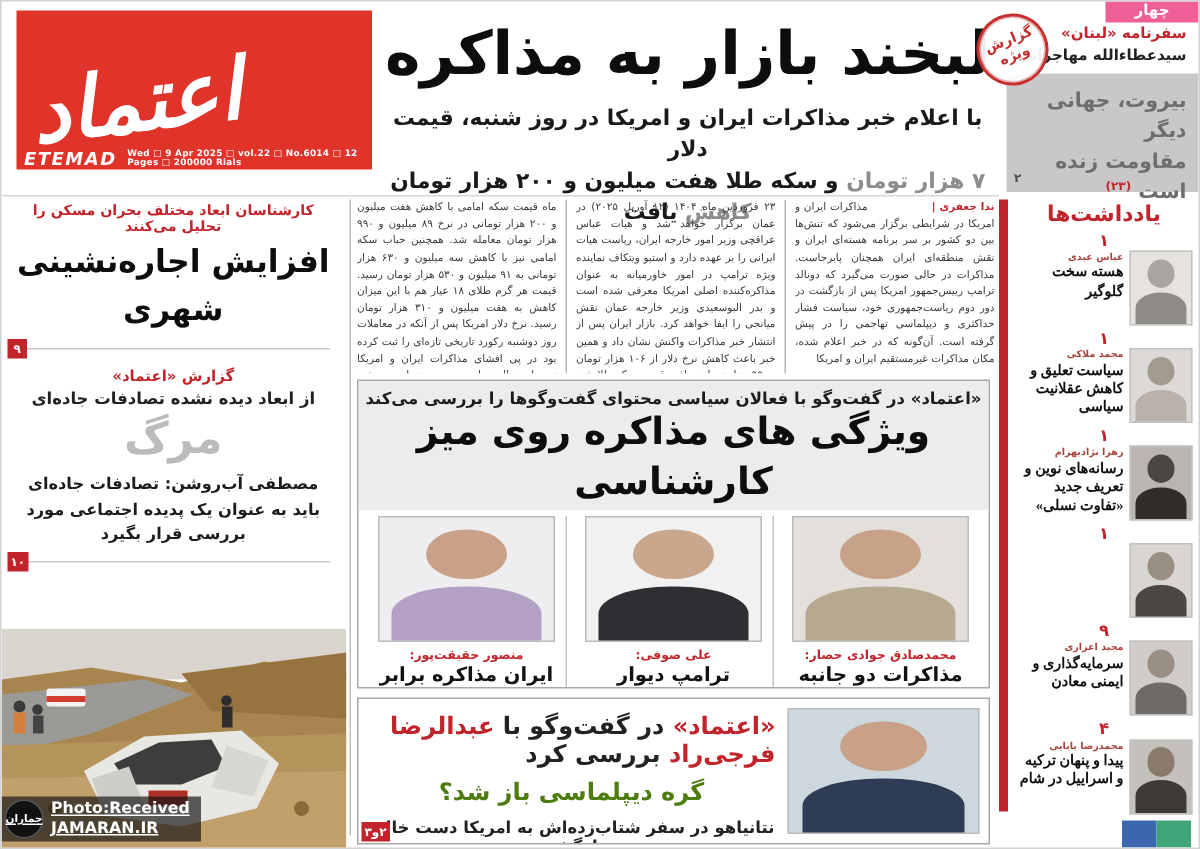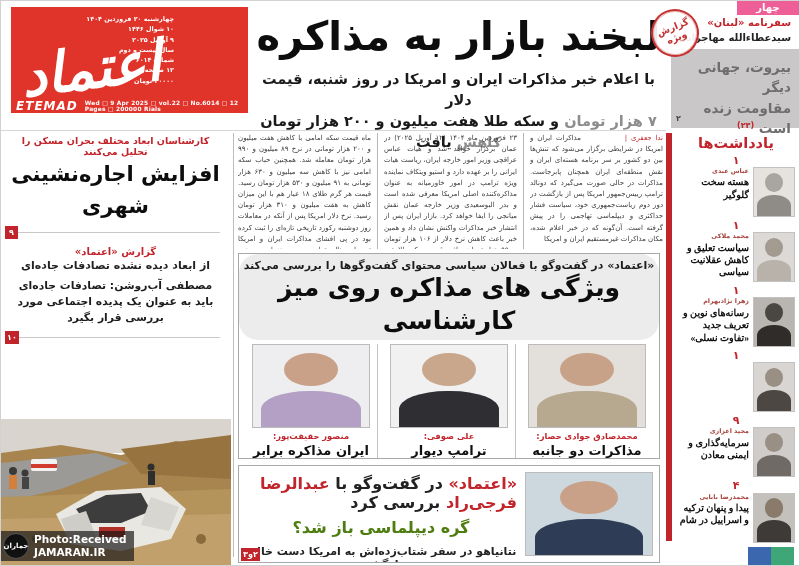--- a/index.html
+++ b/index.html
@@ -38,25 +38,25 @@
     border-radius:50%;background:rgba(255,255,255,.92);transform:rotate(-22deg);
     display:flex;flex-direction:column;align-items:center;justify-content:center;
     color:#c53030;font-weight:bold;font-size:9.5px;line-height:1.15;box-shadow:0 0 0 1px rgba(197,48,48,.35) inset;}
   .pink-banner{right:0;top:0;width:62px;height:14px;background:#ef5f97;color:#fff;
     font-size:10px;font-weight:bold;text-align:center;line-height:13px;overflow:hidden;}
   
   .top-rule{left:0;top:129px;width:665px;height:1px;background:#d7d7d7;}
   .cols{left:237px;top:132px;width:425px;height:116px;display:flex;gap:6px;overflow:hidden;}
   .col{flex:1;font-size:7px;line-height:1.6;text-align:justify;color:#3a3a3a;overflow:hidden;}
   .vsep{width:1px;background:#b5b5b5;}
-  .byline{color:#c2242b;font-weight:normal;margin-left:40px;}
+  .byline{color:#c2242b;font-weight:bold;margin-left:40px;}
   
   .panel{border:1px solid #a8a8a8;background:#fff;overflow:hidden;}
   .experts{left:237px;top:252px;width:422px;height:206px;}
-  .e-head{background:#ececec;text-align:center;padding:5px 4px 3px;border-radius:19px;}
+  .e-head{background:#ececec;text-align:center;padding:5px 4px 3px;}
   .e-kicker{font-size:11px;font-weight:bold;color:#1c1c1c;}
   .e-title{font-size:25px;font-weight:bold;color:#0d0d0d;line-height:1.3;}
   .e-cards{display:flex;height:138px;padding:4px 6px;gap:5px;}
   .e-card{flex:1;text-align:center;position:relative;padding:0 3px;}
   .e-card + .e-card{border-right:1px solid #c2c2c2;}
   .e-photo{width:118px;height:84px;margin:0 auto;border:1px solid #bbb;}
   .e-name{color:#c2242b;font-size:8.3px;font-weight:bold;margin-top:3px;}
   .e-quote{font-size:13px;font-weight:bold;line-height:1.35;color:#111;margin-top:1px;}
   
   .diplomacy{left:237px;top:464px;width:422px;height:98px;display:flex;gap:8px;padding:6px;}
@@ -77,21 +77,21 @@
   .rule .badge{position:absolute;left:-6px;top:-7px;}
   .l-kicker2{color:#c2242b;font-size:10px;font-weight:bold;margin-top:13px;}
   .l-lede{font-size:11px;font-weight:bold;margin-top:2px;color:#222;}
   .l-gray{color:#bcbabb;font-size:29px;font-weight:bold;line-height:1.15;margin-top:4px;}
   .l-black{font-size:25px;font-weight:bold;color:#0d0d0d;line-height:1.2;}
   .l-sub{font-size:10.8px;font-weight:bold;line-height:1.5;margin-top:6px;color:#1c1c1c;}
   .sep-line{left:232px;top:132px;width:1px;height:424px;background:#bdbdbd;}
   
   .photo{left:0;top:418px;width:230px;height:148px;overflow:hidden;}
   .credit{position:absolute;left:0;bottom:6px;background:rgba(20,20,20,.68);color:#fff;
-    display:flex;align-items:flex-end;direction:ltr;padding:2px 8px 2px 2px;gap:5px;}
+    display:flex;align-items:flex-end;direction:ltr;padding:2px 8px 2px 2px;gap:5px;text-decoration:underline;}
   .credit .logo{width:26px;height:26px;border-radius:50%;background:#111;color:#fff;
     display:flex;align-items:center;justify-content:center;font-size:7px;font-weight:bold;border:1px solid #555;}
   .credit .lines{font-size:10.5px;font-weight:bold;line-height:1.25;}
   
   .redbar{left:665px;top:132px;width:6px;height:408px;background:#c2242b;}
   .notes{right:0;top:132px;width:124px;padding:0 4px 0 2px;}
   .n-title{color:#c2242b;font-size:14.5px;font-weight:bold;text-align:center;margin:2px 0 4px;}
   .n-item{margin-bottom:3px;}
   .n-num{text-align:center;color:#c2242b;font-weight:bold;font-size:11px;line-height:1.1;}
   .n-row{display:flex;gap:4px;}
@@ -120,29 +120,20 @@
   .sq{width:23px;height:18px;}
   .sq.blue{background:#3a67ae;}
   .sq.green{background:#3fa777;}
 </style>
 </head>
 <body>
 
 <div class="page">
 
   <div class="abs masthead">
-    <div class="m-dates">
-      <div>چهارشنبه ۲۰ فروردین ۱۴۰۴</div>
-      <div>۱۰ شوال ۱۴۴۶</div>
-      <div>۹ آوریل ۲۰۲۵</div>
-      <div>سال بیست و دوم</div>
-      <div>شماره ۶۰۱۴</div>
-      <div>۱۲ صفحه</div>
-      <div>۲۰۰۰۰ تومان</div>
-    </div>
     <div class="m-logo">اعتماد</div>
     <div class="m-strip">
       <span class="m-latin">ETEMAD</span>
       <span class="m-dateline">Wed □ 9 Apr 2025 □ vol.22 □ No.6014 □ 12 Pages □ 200000 Rials</span>
     </div>
   </div>
 
   <div class="abs lead">
     <h1>لبخند بازار به مذاکره</h1>
     <div class="sub">
@@ -217,20 +208,21 @@
   <div class="abs leftcol">
     <div class="l-kicker">کارشناسان ابعاد مختلف بحران مسکن را تحلیل می‌کنند</div>
     <div class="l-head">
       <div>افزایش اجاره‌نشینی شهری</div>
     </div>
     <div class="rule">
         <span class="badge">۹</span>
       </div>
     <div class="l-kicker2">گزارش «اعتماد»</div>
     <div class="l-lede">از ابعاد دیده نشده تصادفات جاده‌ای</div>
+    <div class="l-gray">مرگ</div>
     <div class="l-sub">مصطفی آب‌روشن: تصادفات جاده‌ای باید به عنوان یک پدیده اجتماعی مورد بررسی قرار بگیرد</div>
     <div class="rule">
         <span class="badge">۱۰</span>
       </div>
   </div>
 
   <div class="abs sep-line"></div>
 
   <div class="abs photo">
     <svg width="230" height="148" viewBox="0 0 230 148">

